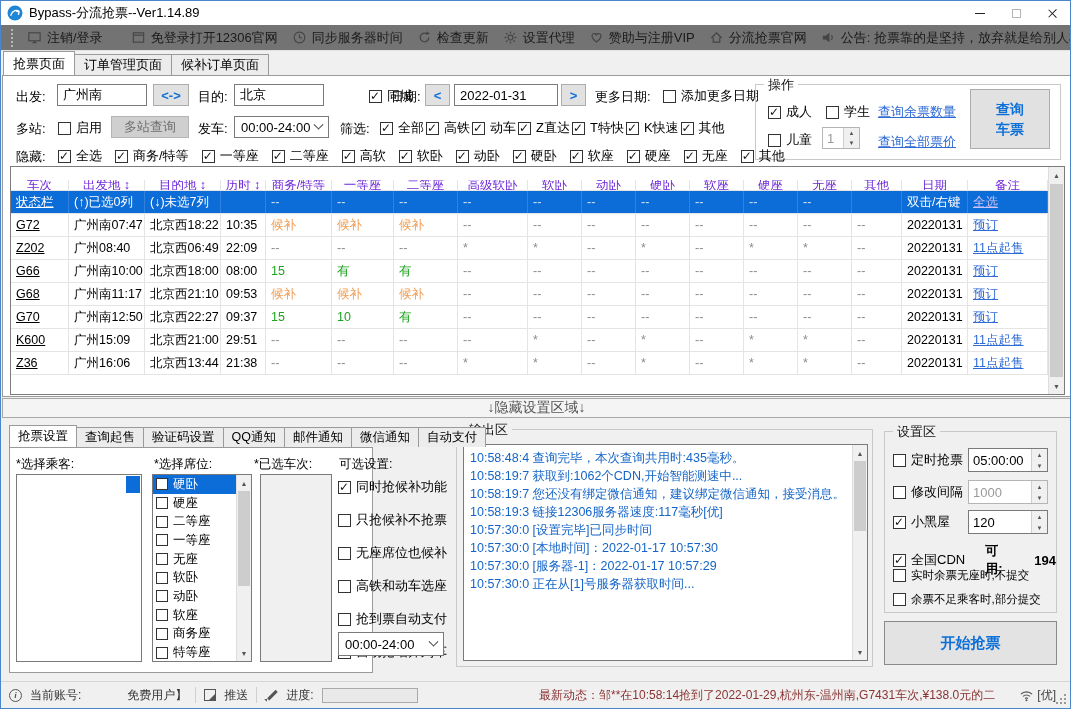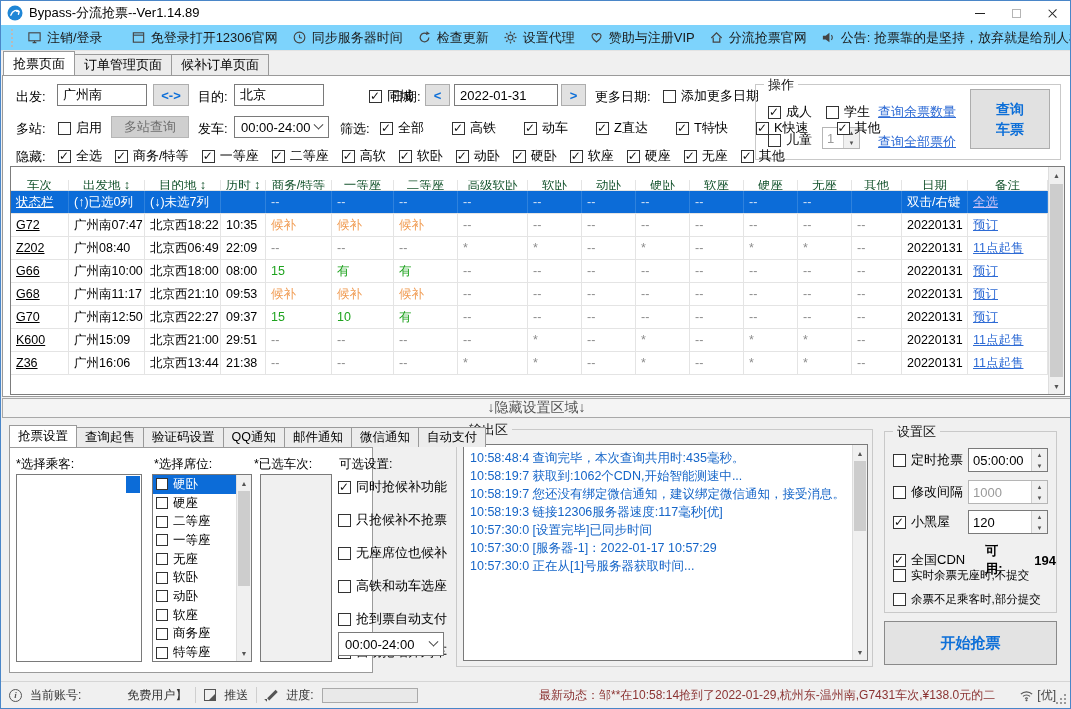--- a/index.html
+++ b/index.html
@@ -11,21 +11,21 @@
   .titlebar{position:absolute;left:0;top:0;right:0;height:24px;background:#fff;display:flex;align-items:center;padding-left:6px;}
   .titlebar .ttl{font-size:13px;color:#000;margin-left:6px;}
   .wbtns{position:absolute;right:0;top:0;height:24px;display:flex;}
   .wbtn{width:36px;height:24px;display:flex;align-items:center;justify-content:center;}
   .glyph-min{width:10px;height:1px;background:#222;}
   .glyph-max{width:9px;height:9px;border:1px solid #b5b5b5;}
   .glyph-x{position:relative;width:11px;height:11px;}
   .glyph-x::before,.glyph-x::after{content:"";position:absolute;left:5px;top:0;width:1.4px;height:11px;background:#222;}
   .glyph-x::before{transform:rotate(45deg);} .glyph-x::after{transform:rotate(-45deg);}
   
-  .toolbar{position:absolute;left:0;top:24px;right:0;height:26px;background:#7dd3fc;border-bottom:1px solid #e3e3e3;display:flex;align-items:center;gap:14px;padding:0 8px 0 10px;}
+  .toolbar{position:absolute;left:0;top:24px;right:0;height:26px;background:#737373;border-bottom:1px solid #e3e3e3;display:flex;align-items:center;gap:14px;padding:0 8px 0 10px;}
   .tgrip{width:3px;height:18px;border-left:2px dotted #b9b9b9;}
   .titem{display:flex;align-items:center;gap:5px;font-size:13px;color:#1a1a1a;white-space:nowrap;}
   .tsep{width:1px;height:16px;background:#cfcfcf;}
   .tbi{flex:none;}
   
   .maintabs{position:absolute;left:2px;top:50px;height:24px;display:flex;align-items:flex-end;z-index:3;}
   .mtab{height:21px;padding:0 9px;border:1px solid #9a9a9a;border-bottom:none;background:#ececec;display:flex;align-items:center;font-size:13px;margin-right:-1px;}
   .mtab.active{background:#fff;height:24px;z-index:2;}
   
   .mainpanel{position:absolute;left:1px;top:74px;width:1069px;height:322px;background:#fff;border:1px solid #9a9a9a;}
@@ -47,21 +47,21 @@
   .spin.dis{border-color:#b5b5b5;} .spin.dis .val{color:#9a9a9a;}
   .gbox{position:absolute;border:1px solid #c9c9c9;}
   .gbox>.glabel{position:absolute;top:-9px;left:8px;background:#fff;padding:0 4px;font-size:13px;color:#111;}
   .gbox.grey>.glabel{background:#f0f0f0;}
   
   .ttable{position:absolute;left:7px;top:90px;width:1055px;height:229px;border:1px solid #7c7c7c;background:#fff;overflow:hidden;font-size:12.5px;}
   .tinner{position:absolute;left:0;top:0;right:16px;bottom:0;}
   .trow{display:flex;height:23px;border-bottom:1px solid #e4e4e4;background:#fff;}
   .trow.thead{height:24px;}
   .tcell{flex:none;display:flex;align-items:center;padding:0 5px;border-right:1px solid #e4e4e4;overflow:hidden;white-space:nowrap;}
-  .thead .tcell{justify-content:center;padding:0 2px;color:#14532d;margin-top:13px;}
+  .thead .tcell{justify-content:center;padding:0 2px;color:#6d28d9;margin-top:13px;}
   .trow.sel{background:#0c6cd8;color:#fff;}
   .trow.sel .tcell{border-right-color:#2f82dd;border-bottom:none;}
   .c-m{color:#8c8c8c;} .sel .c-m{color:#d4e2f4;}
   .c-o{color:#f09a50;}
   .c-g{color:#1fa31f;}
   .c-l{color:#2e6bd5;text-decoration:underline;}
   .c-t{color:#000;text-decoration:underline;}
   .c-wu{color:#fff;text-decoration:underline;}
   .c-wl{color:#cfc3f5;text-decoration:underline;}
   
@@ -277,21 +277,21 @@
       </span>
     <div class="btn disabled abs" style="left:108px;top:40px;width:78px;height:22px;">
         <span>多站查询</span>
       </div>
     <span class="flabel abs" style="left:195px;top:44px;">发车:</span>
     <div class="combo abs" style="left:231px;top:40px;width:95px;">
         <span>00:00-24:00</span>
         <span class="chev"></span>
       </div>
     <span class="flabel abs" style="left:337px;top:44px;">筛选:</span>
-    <div class="hlist abs" style="left:377px;top:43px;gap:28px;">
+    <div class="hlist abs" style="left:377px;top:43px;gap:2px;">
         <span class="cb on">
           <span class="bx"></span>
           <span>全部</span>
         </span>
         <span class="cb on">
           <span class="bx"></span>
           <span>高铁</span>
         </span>
         <span class="cb on">
           <span class="bx"></span>
@@ -659,20 +659,21 @@
 
   <div class="gbox grey outbox">
     <span class="glabel">输出区</span>
     <div class="outinner">
       <div class="pad">
           <div class="logline">10:58:48:4  查询完毕，本次查询共用时:435毫秒。</div>
           <div class="logline">10:58:19:7  获取到:1062个CDN,开始智能测速中...</div>
           <div class="logline">10:58:19:7  您还没有绑定微信通知，建议绑定微信通知，接受消息。</div>
           <div class="logline">10:58:19:3  链接12306服务器速度:117毫秒[优]</div>
           <div class="logline">10:57:30:0  [设置完毕]已同步时间</div>
+          <div class="logline">10:57:30:0  [本地时间]：2022-01-17 10:57:30</div>
           <div class="logline">10:57:30:0  [服务器-1]：2022-01-17 10:57:29</div>
           <div class="logline">10:57:30:0  正在从[1]号服务器获取时间...</div>
         </div>
       <div class="vsb" style="width:15px;">
         <div class="sa">▲</div>
         <div class="thumb" style="top:16px;height:70px;"></div>
         <div class="sa dn">▼</div>
       </div>
     </div>
   </div>

